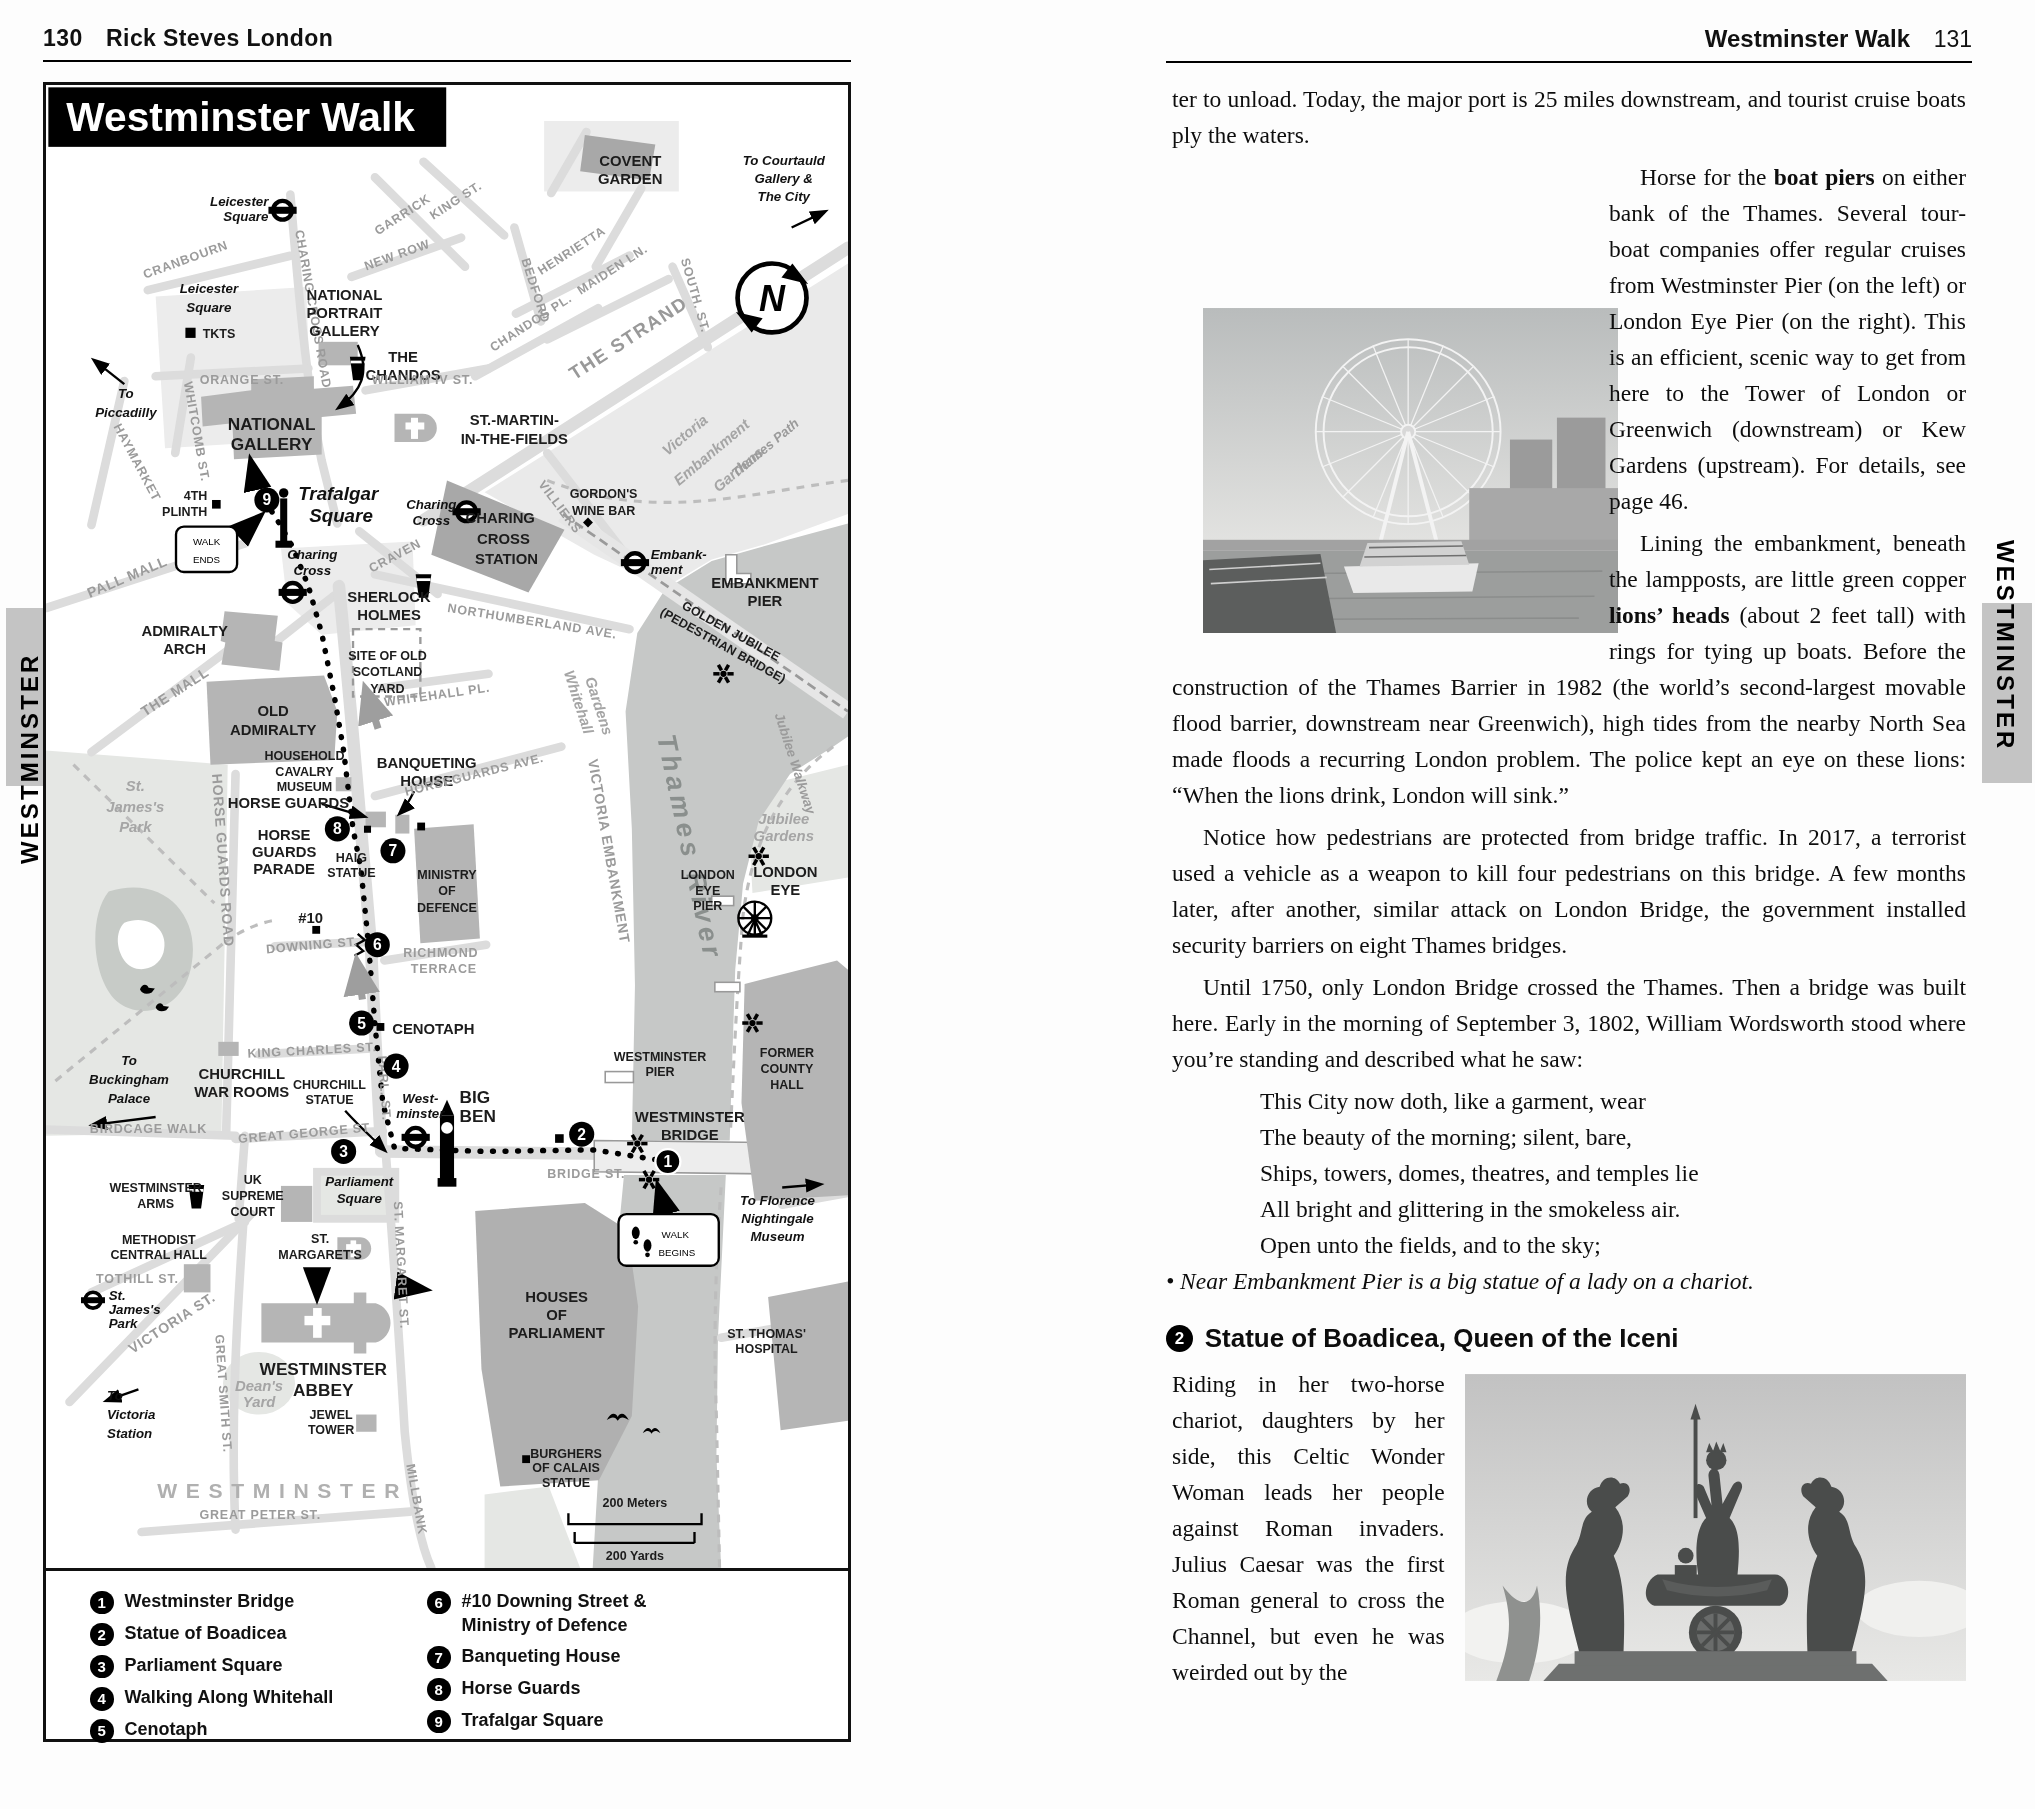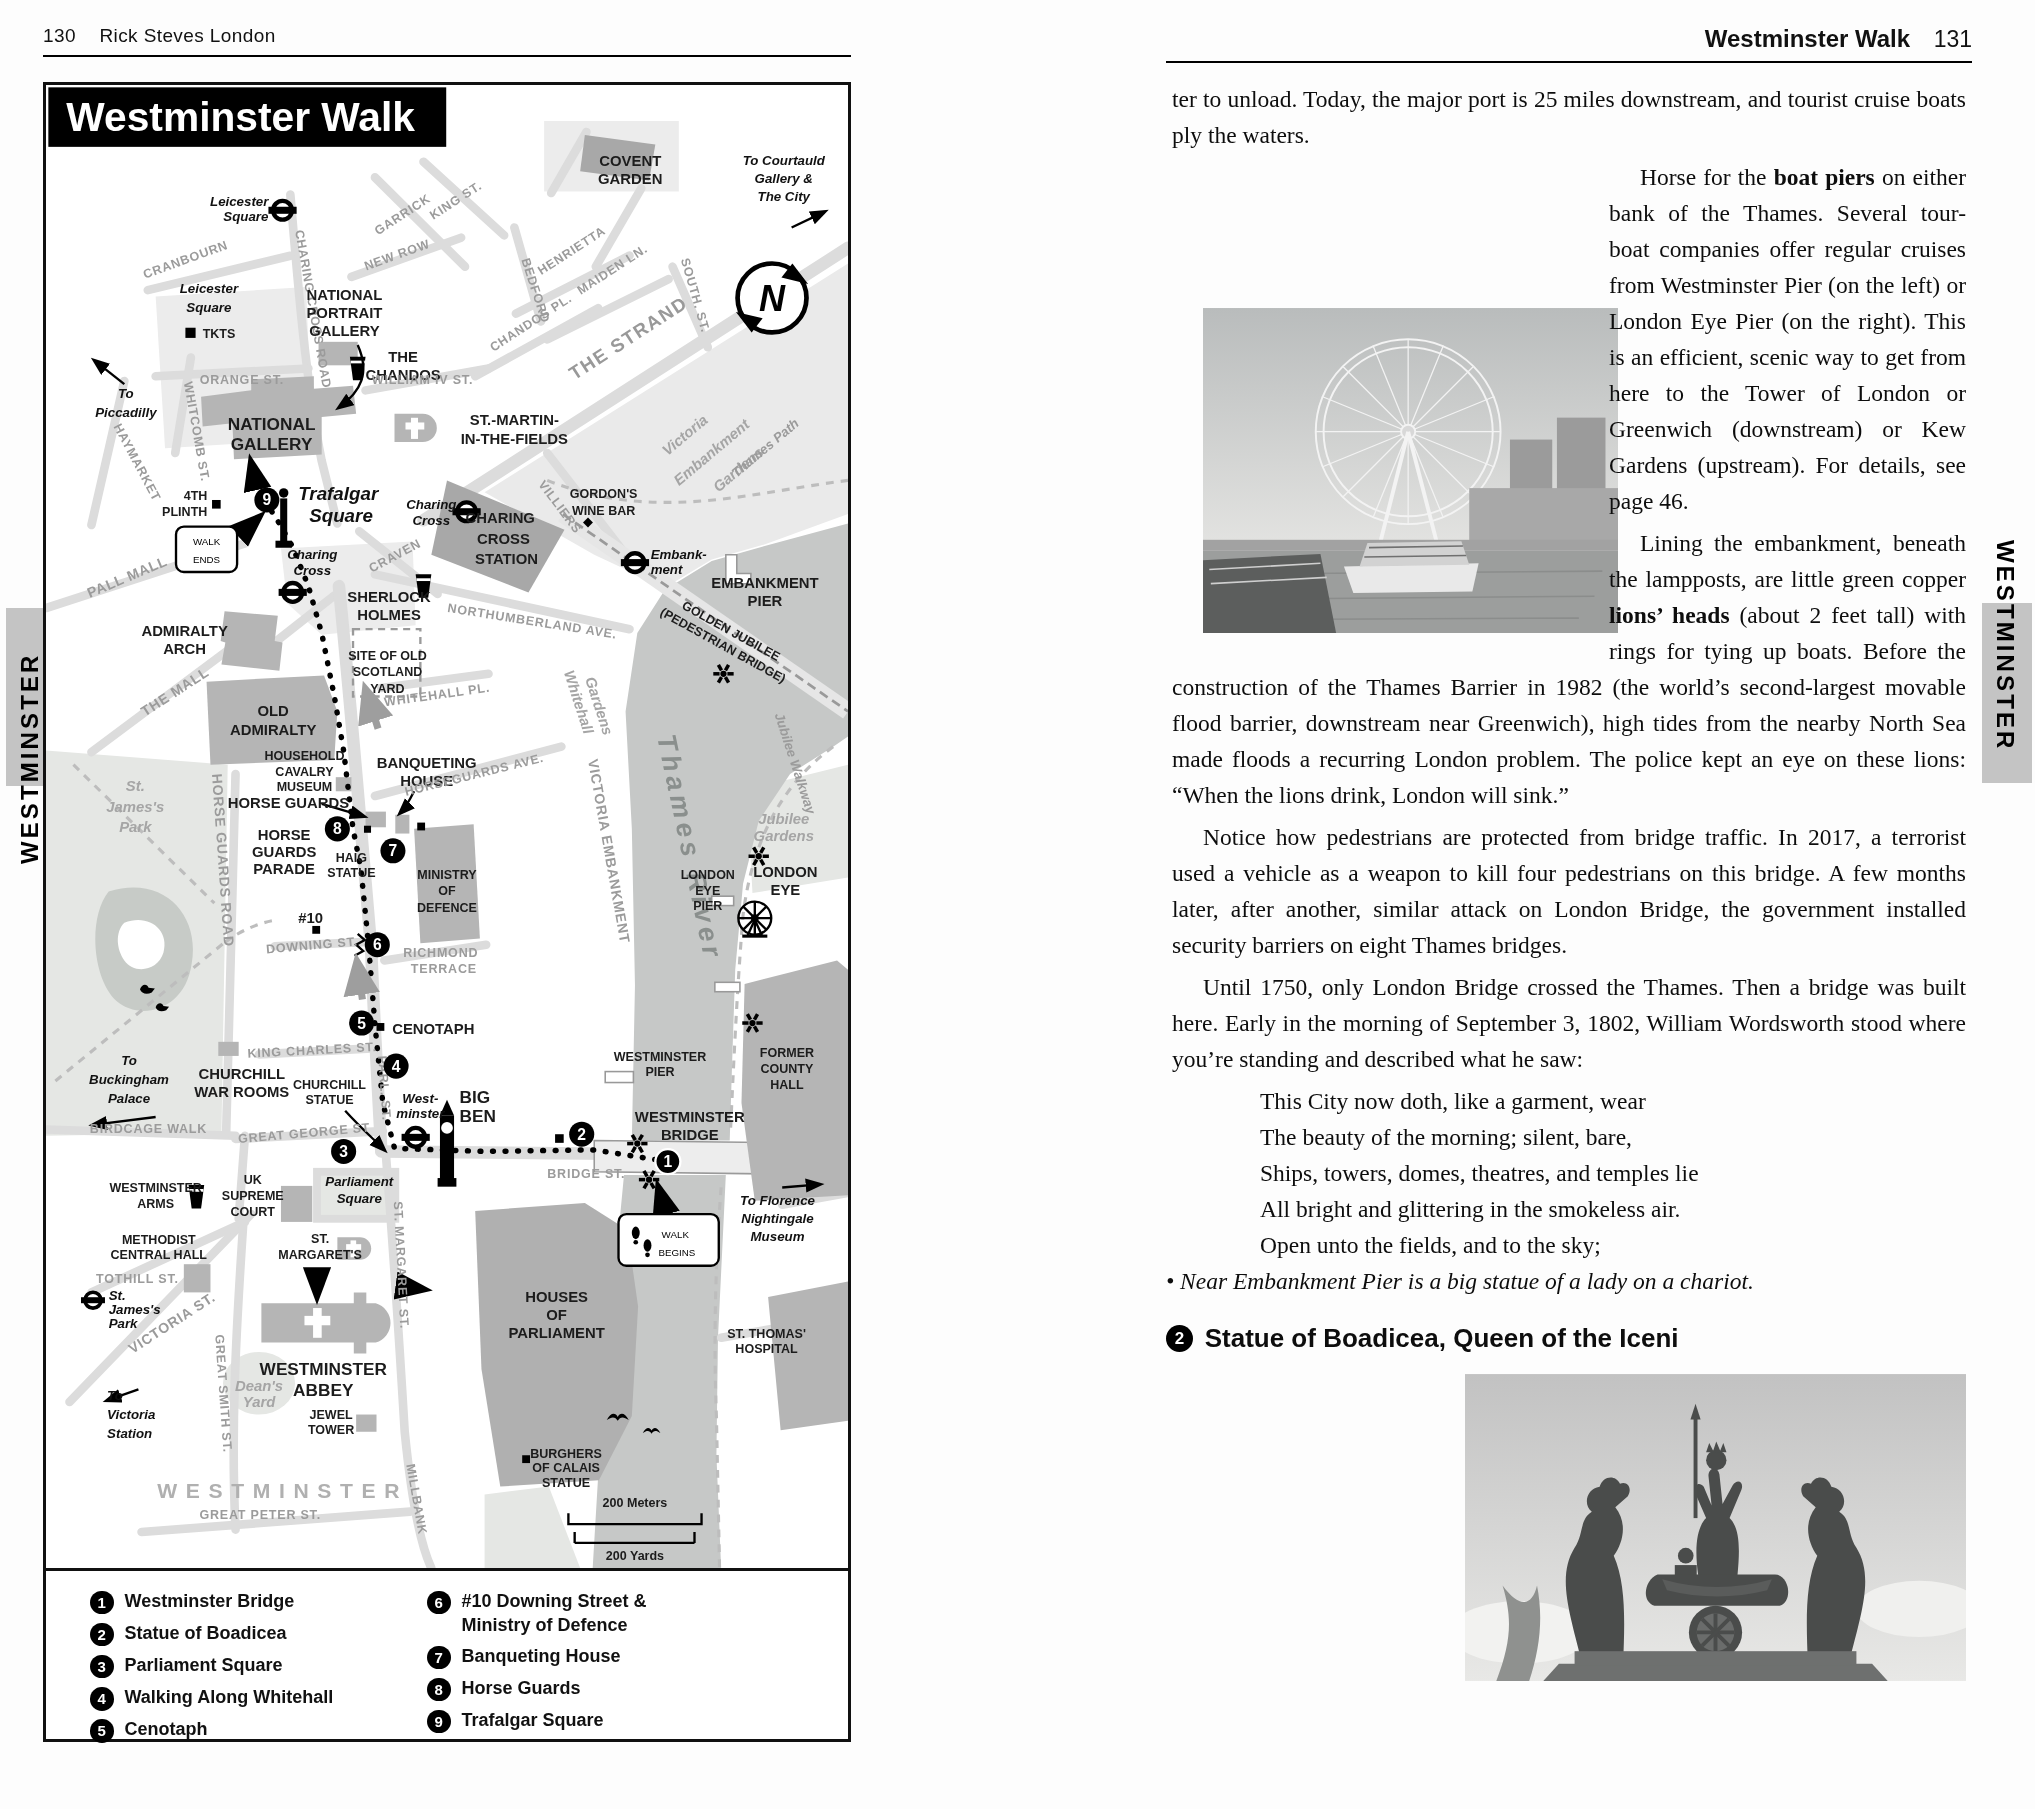--- a/index.html
+++ b/index.html
@@ -1,21 +1,21 @@
 <!DOCTYPE html>
 <html style="font-size:12.5px"><head>
 <meta charset="utf-8">
 <style>
   html,body{margin:0;padding:0}
   body{width:2035px;height:1809px;background:#fdfdfd;position:relative;overflow:hidden;
        font-family:"Liberation Sans",sans-serif;color:#111}
 
   
   .lheader{position:absolute;left:43px;top:25px;width:808px;border-bottom:2.3px solid #000;
-           padding-bottom:7.8px;font-weight:400;font-size:19px;letter-spacing:0.4px}
+           padding-bottom:7.8px;font-weight:700;font-size:23px;letter-spacing:0.4px}
   .lheader .num{margin-right:23.5px}
   .rheader{position:absolute;left:1166px;top:25px;width:806px;border-bottom:2.3px solid #000;
            padding-bottom:7.8px;display:flex;justify-content:flex-end;align-items:baseline;gap:23.5px}
   .rheader .ttl{font-weight:700;font-size:24px}
   .rheader .num{font-size:23px}
 
   
   .tabrect{position:absolute;background:#c4c4c4}
   .tabtext{position:absolute;writing-mode:vertical-rl;font-weight:700;font-size:24px;
            letter-spacing:3.1px;color:#000}
@@ -675,15 +675,16 @@
               <line x1="303" y1="347" x2="337" y2="313"></line>
             </g>
         </g>
         <g fill="#6e706f">
           <polygon points="120,370 520,370 540,392 100,392"></polygon>
           <rect x="140" y="354" width="360" height="18"></rect>
         </g>
         <path d="M40,392 C60,340 60,310 48,270 C70,300 86,296 92,270 C100,310 96,350 82,392 Z" fill="#8f918f"></path>
       </svg>
     </span>
+    <span>Riding in her two-horse chariot, daughters by her side, this Celtic Wonder Woman leads her people against Roman invaders. Julius Caesar was the first Roman general to cross the Channel, but even he was weirded out by the</span>
   </p>
 </div>
 
 
 </body></html>

